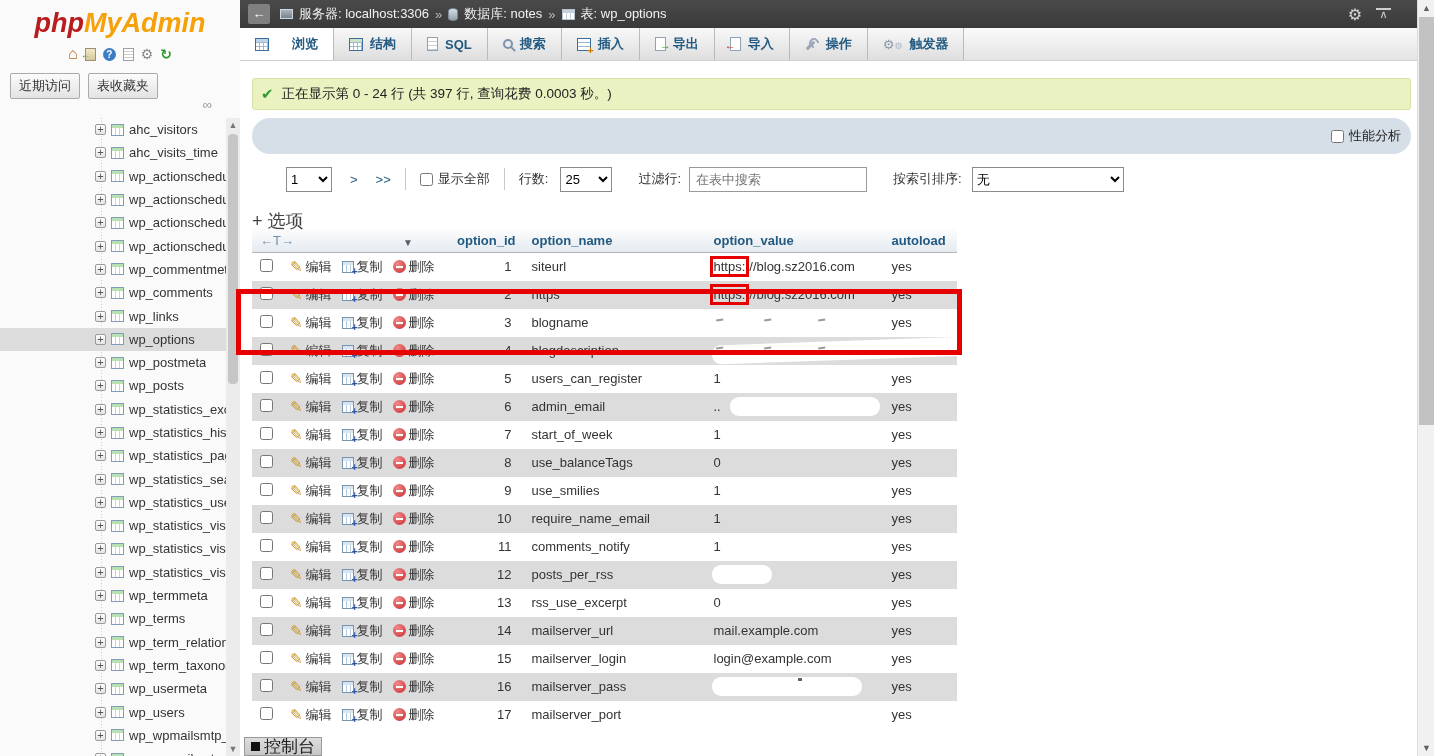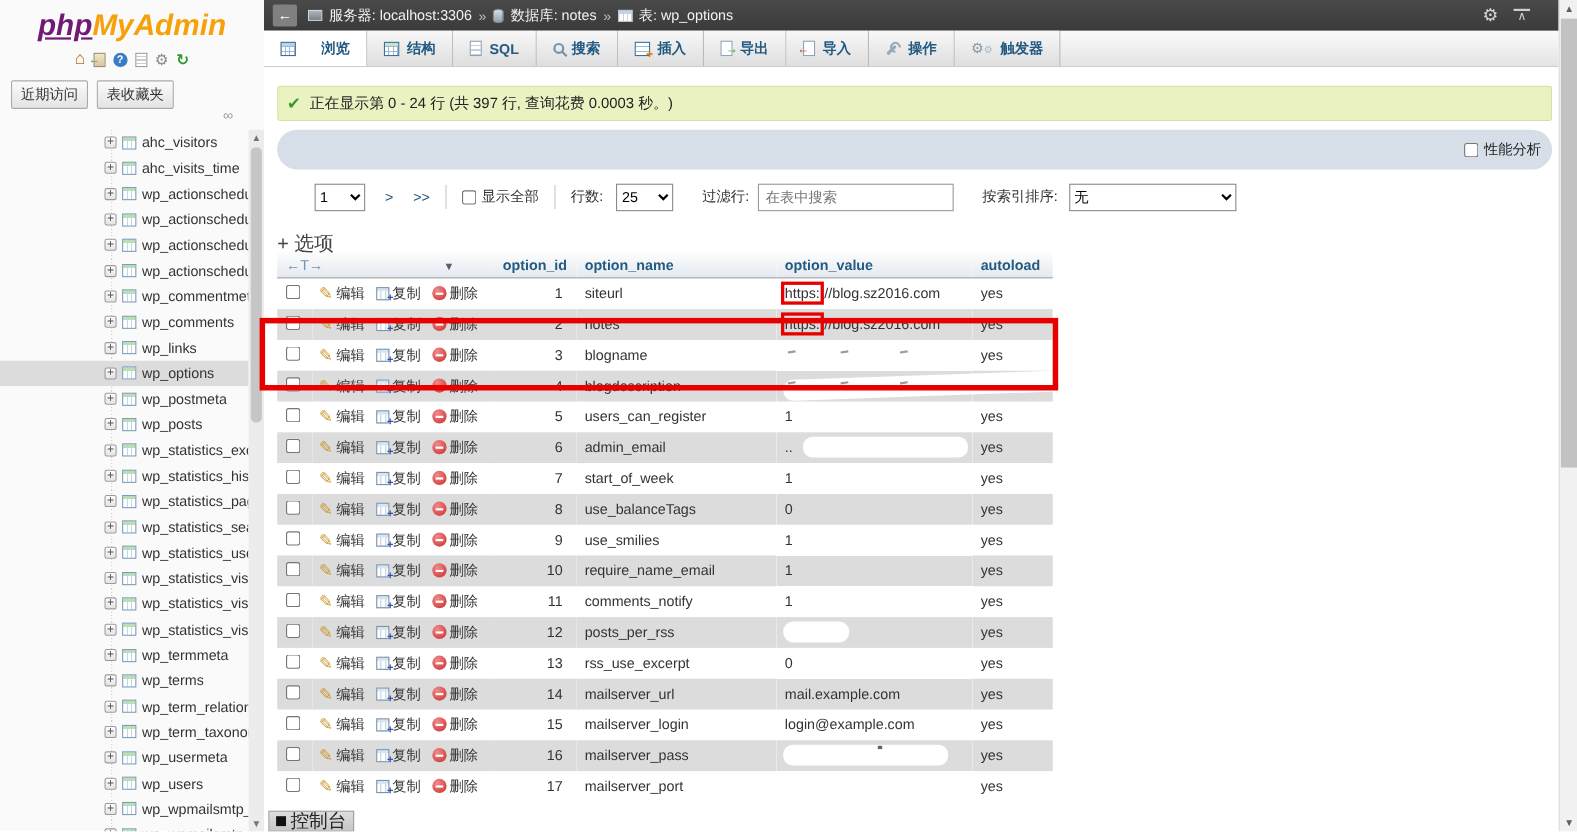--- a/index.html
+++ b/index.html
@@ -77,21 +77,21 @@
   .ic-console-square { width:9px; height:9px; background:#111; }
 
   
   .ic-gear-light::before { content:'\2699'; color:#d5d5d5; font-size:16px; }
   .ic-collapse { width:15px; border-top:2px solid #cfcfcf; text-align:center; }
   .ic-collapse::before { content:'\2227'; color:#cfcfcf; font-size:11px; display:block; margin-top:-2px; }
 
   
   #sidebar { position:absolute; left:0; top:0; width:240px; height:756px; background:#fafafa; }
   #logo { text-align:center; padding-top:8px; font-size:27px; font-weight:bold; font-style:italic; cursor:pointer; }
-  #logo .php { color:#701a75;text-decoration:underline; }
+  #logo .php { color:#b91c1c; }
   #logo .myadmin { color:#f7a10a; }
   #nav-icons { display:flex; justify-content:center; gap:7px; align-items:center; margin-top:6px; height:18px; }
   #nav-btns { display:flex; gap:8px; margin:10px 0 0 10px; }
   .nav-btn { border:1px solid #aaa; border-radius:2px; background:linear-gradient(#fbfbfb,#e3e3e3);
      padding:3px 8px; font-size:13px; color:#333; cursor:pointer; }
   #chain-row { position:absolute; right:28px; top:96px; }
   #tree { position:absolute; left:0; top:118px; right:14px; bottom:0; overflow:hidden;
      background-image:repeating-linear-gradient(#ccc 0 1px, transparent 1px 3px);
      background-size:1px 100%; background-position:101px 0; background-repeat:no-repeat; }
   .tree-item { height:23.3px; display:flex; align-items:center; padding-left:95px; gap:5px;
@@ -508,21 +508,21 @@
             <span class="action">
               <span class="ic ic-copy"></span>
               <span>复制</span>
             </span>
             <span class="action">
               <span class="ic ic-del"></span>
               <span>删除</span>
             </span>
           </td>
           <td class="c-id">2</td>
-          <td class="c-name">notes</td>
+          <td class="c-name">https</td>
           <td class="c-value"><span class="redbox">https:</span><span>//blog.sz2016.com</span></td>
           <td class="c-auto">yes</td>
         </tr>
         <tr class="odd">
           <td class="c-check"><input type="checkbox" style=""></td>
           <td class="c-actions">
             <span class="action">
               <span class="ic ic-pencil"></span>
               <span>编辑</span>
             </span>

